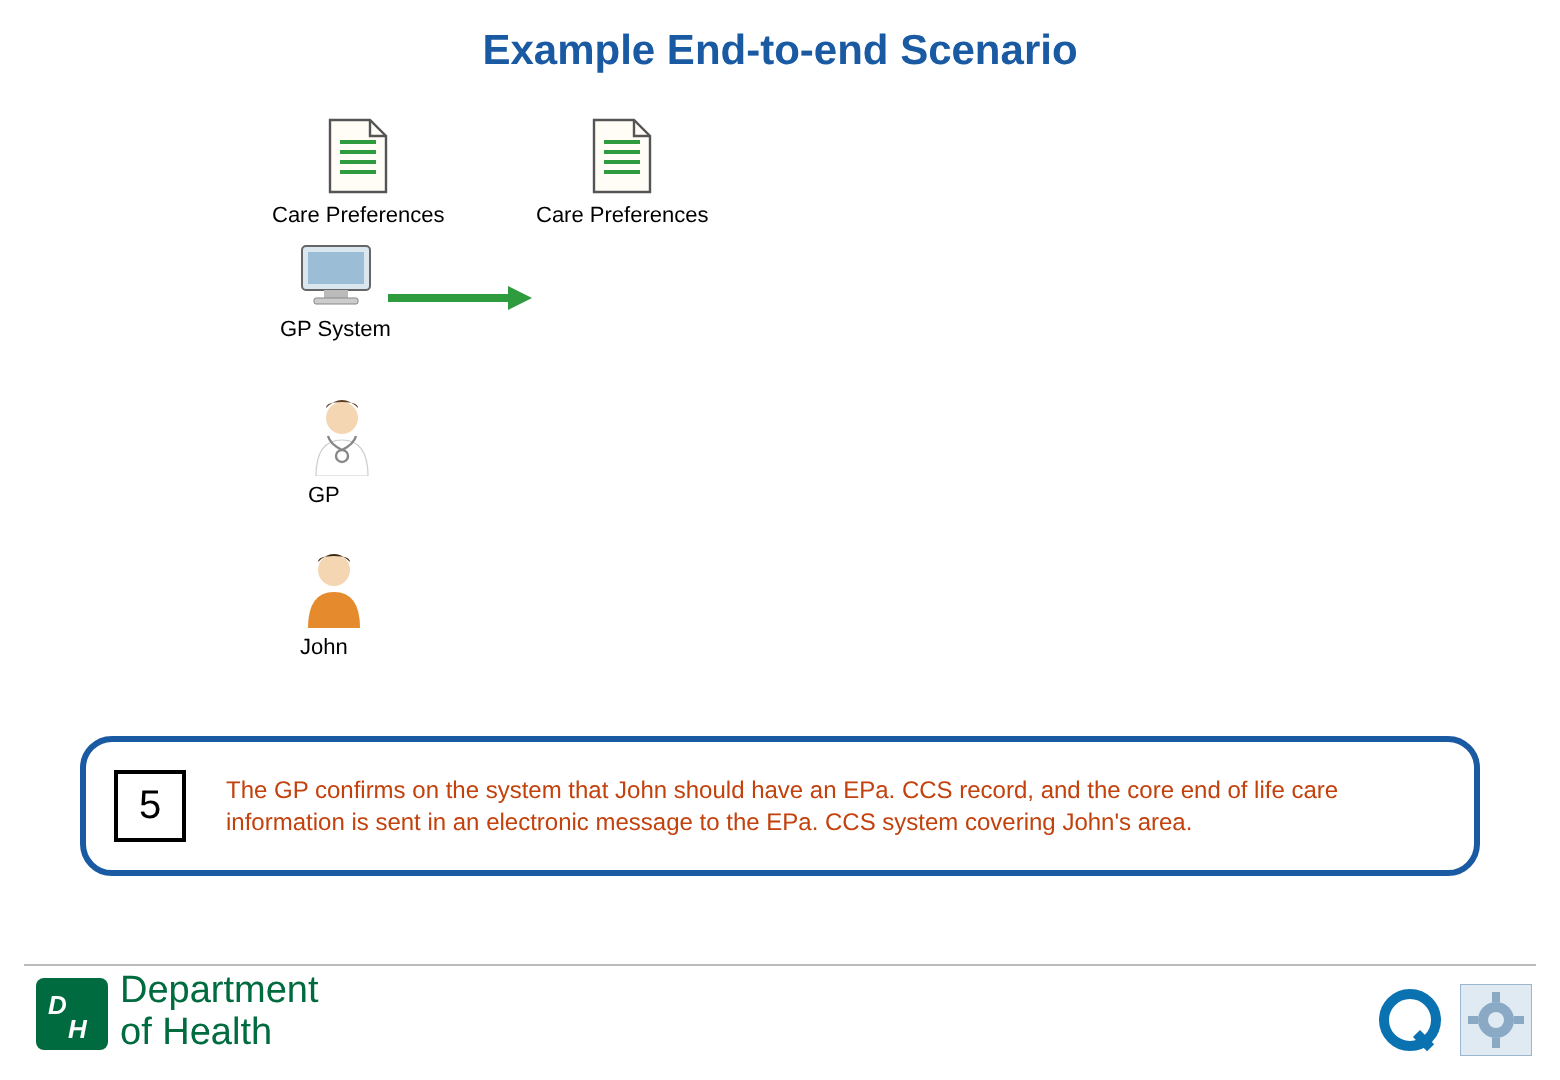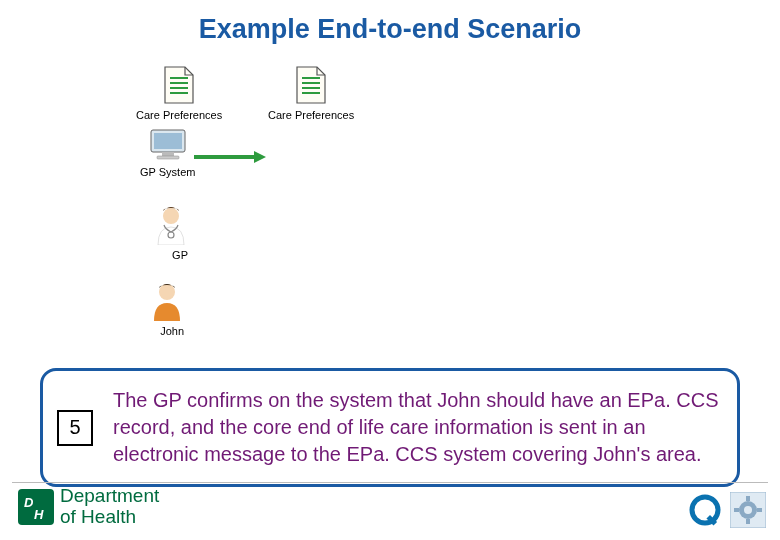--- a/index.html
+++ b/index.html
@@ -7,32 +7,32 @@
     width: 780px;
     height: 540px;
     font-family: Arial, Helvetica, sans-serif;
     background: #fff;
     position: relative;
     overflow: hidden;
   }
   .title {
     text-align: center;
     color: #1a5aa3;
-    font-size: 27px;
+    font-size: 21px;
     font-weight: bold;
     padding-top: 14px;
   }
   .diagram {
     position: relative;
     margin-top: 20px;
     height: 300px;
   }
   .node {
     position: absolute;
-    text-align: right;
+    text-align: left;
     font-size: 11px;
     color: #000;
   }
   .doc-icon {
     width: 32px;
     height: 40px;
     margin: 0 auto 4px;
   }
   .monitor-icon {
     width: 42px;
@@ -66,23 +66,23 @@
     height: 36px;
     border: 2px solid #000;
     background: #fff;
     display: flex;
     align-items: center;
     justify-content: center;
     font-size: 20px;
     font-weight: normal;
   }
   .callout-text {
-    font-size: 20px;
+    font-size: 12px;
     line-height: 1.35;
-    color: #701a75;
+    color: #c2410c;
   }
   .footer {
     position: absolute;
     bottom: 6px;
     left: 0;
     right: 0;
     height: 52px;
   }
   .footer-line {
     position: absolute;

